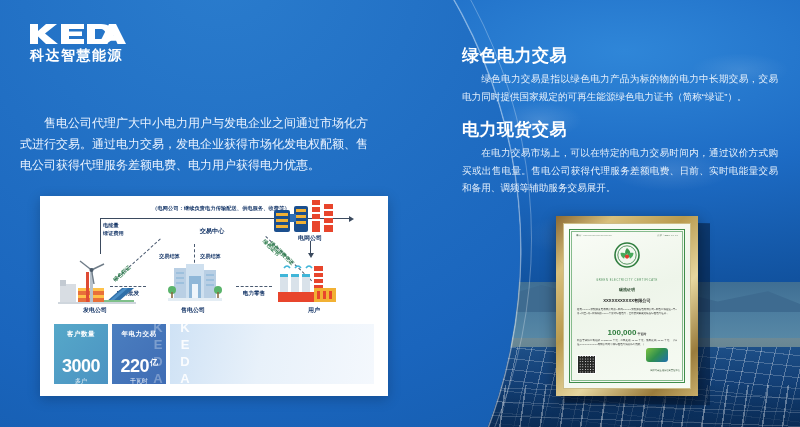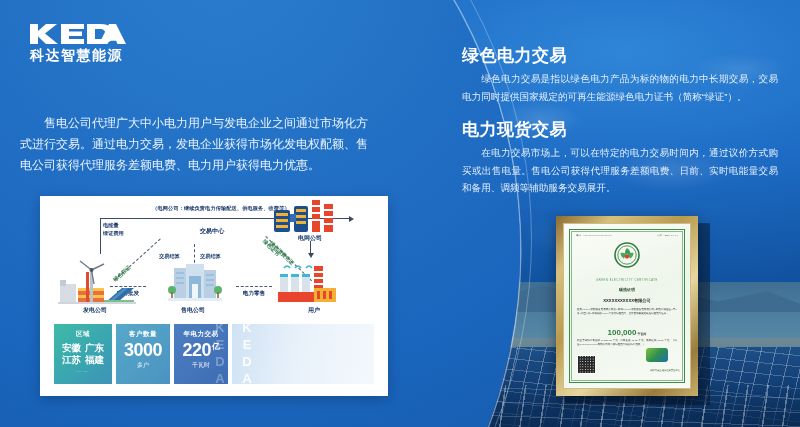--- a/index.html
+++ b/index.html
@@ -139,21 +139,21 @@
   .plant-br{left:238px;top:66px;width:60px;height:42px;}
 
   
   .stats{position:absolute;left:14px;top:128px;width:320px;height:60px;display:flex;gap:4px;}
   .stat{position:relative;overflow:hidden;color:#fff;text-align:center;}
   .stat.s-a{width:58px;background:linear-gradient(135deg,#3fb9a8 0%,#3aa6b0 55%,#3e93b8 100%);}
   .stat.s-b{width:54px;background:linear-gradient(135deg,#56a8c9 0%,#4b93c2 100%);}
   .stat.s-c{width:54px;background:linear-gradient(135deg,#4b7fc0 0%,#3f6cb4 100%);}
   .stat.s-d{flex:1;background:linear-gradient(100deg,#cfe2f5 0%,#e8f1fa 45%,#f4f8fd 100%);}
   .stat-cap{font-size:6.5px;font-weight:bold;margin-top:6px;letter-spacing:.5px;}
-  .stat-big{font-size:18px;font-weight:bold;line-height:1.05;margin-top:2px;letter-spacing:-.5px;}
+  .stat-big{font-size:18px;font-weight:bold;line-height:1.05;margin-top:18px;letter-spacing:-.5px;}
   .stat-big .unit{font-size:8px;vertical-align:super;margin-left:1px;}
   .stat-sub{font-size:6px;margin-top:1px;opacity:.95;}
   .region-grid{display:flex;flex-wrap:wrap;justify-content:center;gap:0 4px;margin-top:3px;}
   .region-grid span{font-size:9.5px;font-weight:bold;line-height:1.25;}
   .region-dots{font-size:5px;letter-spacing:2px;opacity:.75;margin-top:1px;}
   .stat-d-text{position:absolute;left:34px;top:11px;right:6px;color:#1f4f96;font-weight:bold;font-size:10px;line-height:1.6;text-align:left;}
   .keda-wm{
     position:absolute;left:2px;top:2px;height:56px;width:26px;
     color:#fff;opacity:.85;font-size:13px;font-weight:bold;letter-spacing:2px;
     writing-mode:vertical-rl;text-orientation:upright;
@@ -367,30 +367,20 @@
         <path d="M28 6 q3 -4 6 0" stroke="#3fb5d8" stroke-width="1.6" fill="none"></path>
       </svg>
 
       <div class="dg-name dg-n1">发电公司</div>
       <div class="dg-name dg-n2">售电公司</div>
       <div class="dg-name dg-n3">电网公司</div>
       <div class="dg-name dg-n4">用户</div>
     </div>
 
     <div class="stats">
-      <div class="stat s-a">
-        <div class="stat-cap">区域</div>
-        <div class="region-grid">
-          <span>安徽</span>
-          <span>广东</span>
-          <span>江苏</span>
-          <span>福建</span>
-        </div>
-        <div class="region-dots">……</div>
-      </div>
 
       <div class="stat s-b">
         <div class="stat-cap">客户数量</div>
         <div class="stat-big">3000</div>
         <div class="stat-sub">多户</div>
       </div>
 
       <div class="stat s-c">
         <div class="stat-cap">年电力交易</div>
         <div class="stat-big"><span>220</span><span class="unit">亿</span></div>

